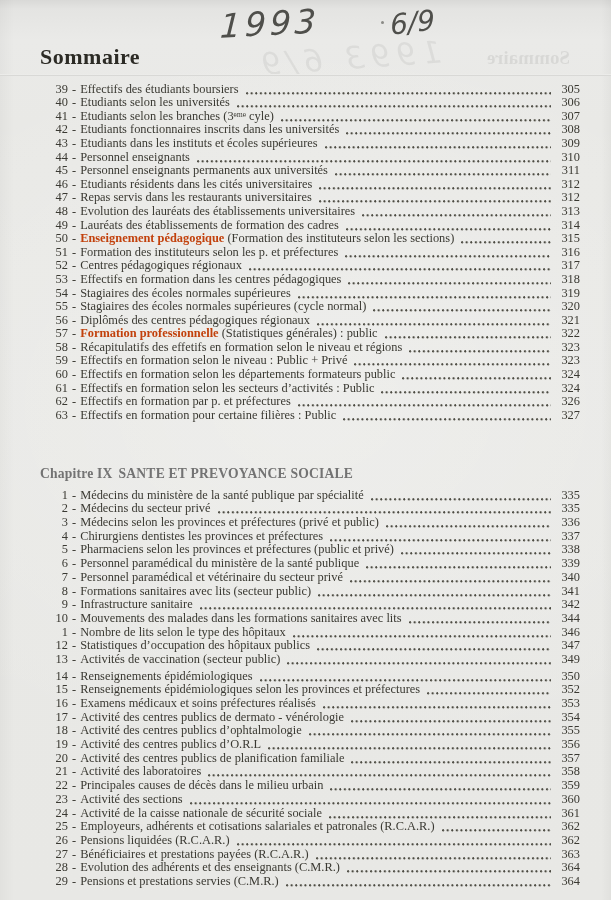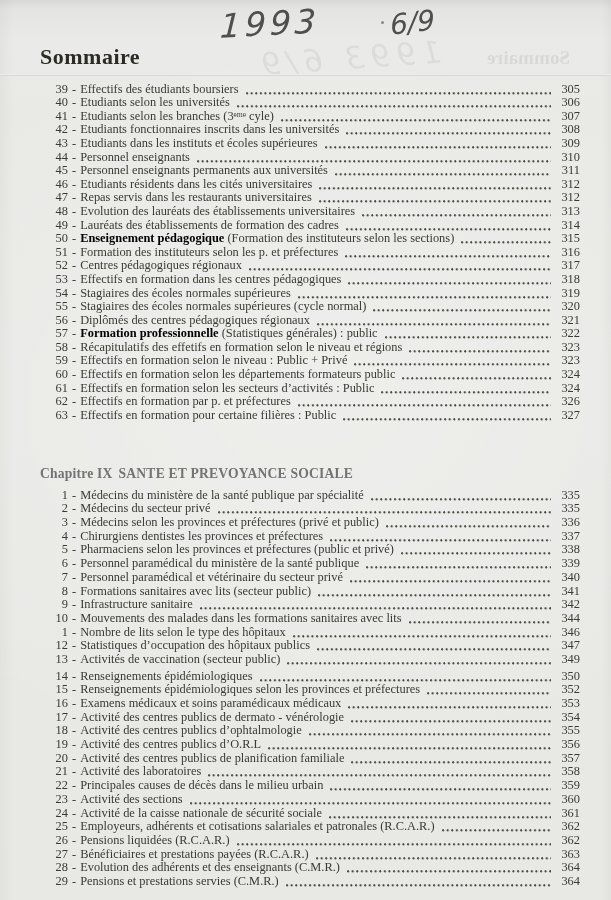--- a/index.html
+++ b/index.html
@@ -39,21 +39,21 @@
   
   .toc{position:absolute;left:40px;width:540px;font-size:12.4px;}
   .toc-b1{top:83px;}
   .toc-b2{top:489px;}
   .toc-row{display:flex;align-items:flex-end;white-space:nowrap;margin-left:12px;}
   .toc-b1 .toc-row{height:13.6px;}
   .toc-b2 .toc-row{height:13.7px;}
   .toc-b2 .toc-row:nth-child(14){margin-top:3px;}
   .num{width:16px;text-align:right;flex:none;}
   .dash{margin:0 4px;flex:none;}
-  .lbl b{font-weight:bold;color:#000000;}
+  .lbl b{font-weight:bold;color:#c2410c;}
   .dots{flex:1;align-self:flex-end;height:3px;margin:0 3px 2px 7px;min-width:12px;
       background:radial-gradient(circle at 1.1px 1.4px,#4c4b42 0.9px,rgba(0,0,0,0) 1.35px) repeat-x;
       background-size:4.6px 3px;}
   .pg{width:26px;text-align:right;flex:none;}
   
   .chapter{position:absolute;left:40px;top:466px;font-size:13.6px;font-weight:bold;
       color:#737373;letter-spacing:0.2px;}
   .chapter .ch-label{margin-right:6px;}
 </style>
 </head>
@@ -357,21 +357,21 @@
       <div class="toc-row">
         <span class="num">15</span>
         <span class="dash">-</span>
         <span class="lbl">Renseignements épidémiologiques selon les provinces et préfectures</span>
         <span class="dots"></span>
         <span class="pg">352</span>
       </div>
       <div class="toc-row">
         <span class="num">16</span>
         <span class="dash">-</span>
-        <span class="lbl">Examens médicaux et soins paramédicaux médicaux</span>
+        <span class="lbl">Examens médicaux et soins préfectures réalisés</span>
         <span class="dots"></span>
         <span class="pg">353</span>
       </div>
       <div class="toc-row">
         <span class="num">17</span>
         <span class="dash">-</span>
         <span class="lbl">Activité des centres publics de dermato - vénérologie</span>
         <span class="dots"></span>
         <span class="pg">354</span>
       </div>

